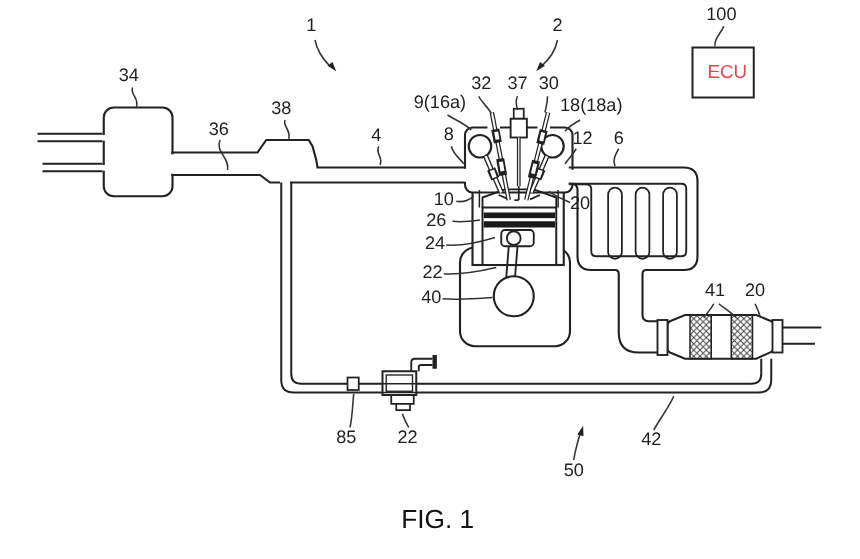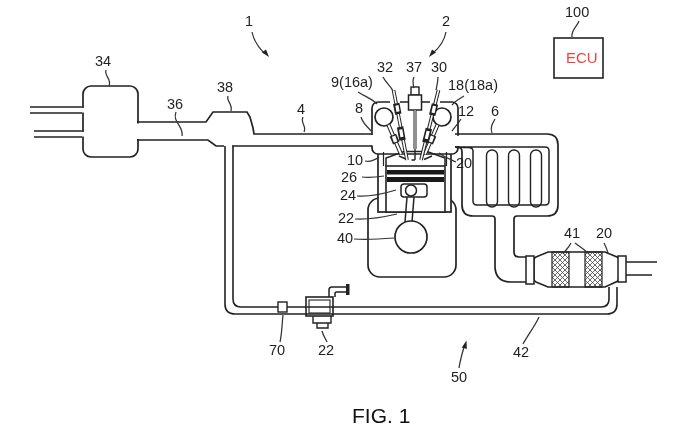--- a/index.html
+++ b/index.html
@@ -1,20 +1,20 @@
 <!DOCTYPE html>
 <html><head>
 <meta charset="utf-8">
 <style>
   html,body{margin:0;padding:0;background:#fff;}
   #stage{position:relative;width:688px;height:447px;background:#ffffff;overflow:hidden;
          font-family:"Liberation Sans", sans-serif;}
   #stage svg{position:absolute;left:0;top:0;}
   .ref{position:absolute;color:#1f1f1f;font-size:14.5px;line-height:1;white-space:nowrap;}
-  .caption{position:absolute;color:#111;font-size:21px;line-height:1;margin-left:31px;}
+  .caption{position:absolute;color:#111;font-size:21px;line-height:1;}
   .ecu-text{position:absolute;color:#ef4444;font-size:15px;line-height:1;}
 </style>
 </head>
 <body>
 
 <div id="stage">
 
 <svg width="688" height="447" viewBox="0 0 688 447">
   <defs>
     <pattern id="xhatch" width="5" height="5" patternUnits="userSpaceOnUse">
@@ -194,21 +194,21 @@
 <div class="ref" style="left:458px;top:104px">12</div>
 <div class="ref" style="left:491px;top:104px">6</div>
 <div class="ref" style="left:347px;top:153px">10</div>
 <div class="ref" style="left:341px;top:170px">26</div>
 <div class="ref" style="left:340px;top:188px">24</div>
 <div class="ref" style="left:338px;top:211px">22</div>
 <div class="ref" style="left:337px;top:231px">40</div>
 <div class="ref" style="left:456px;top:156px">20</div>
 <div class="ref" style="left:564px;top:226px">41</div>
 <div class="ref" style="left:596px;top:226px">20</div>
-<div class="ref" style="left:269px;top:343px">70</div>
+<div class="ref" style="left:269px;top:343px">85</div>
 <div class="ref" style="left:318px;top:343px">22</div>
 <div class="ref" style="left:513px;top:345px">42</div>
 <div class="ref" style="left:451px;top:370px">50</div>
 
 <div class="ecu-text" style="left:566px;top:50px">ECU</div>
 <div class="caption" style="left:321px;top:405px">FIG. 1</div>
 
 </div>
 
 </body></html>

